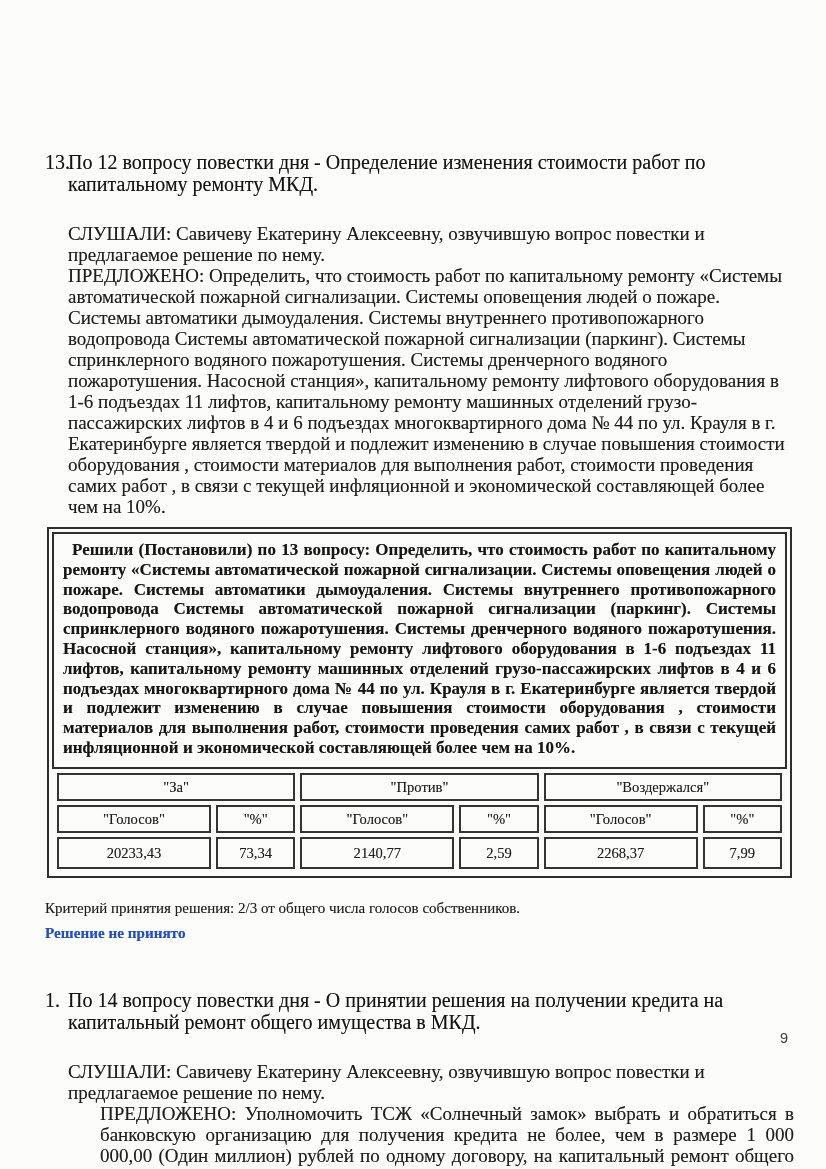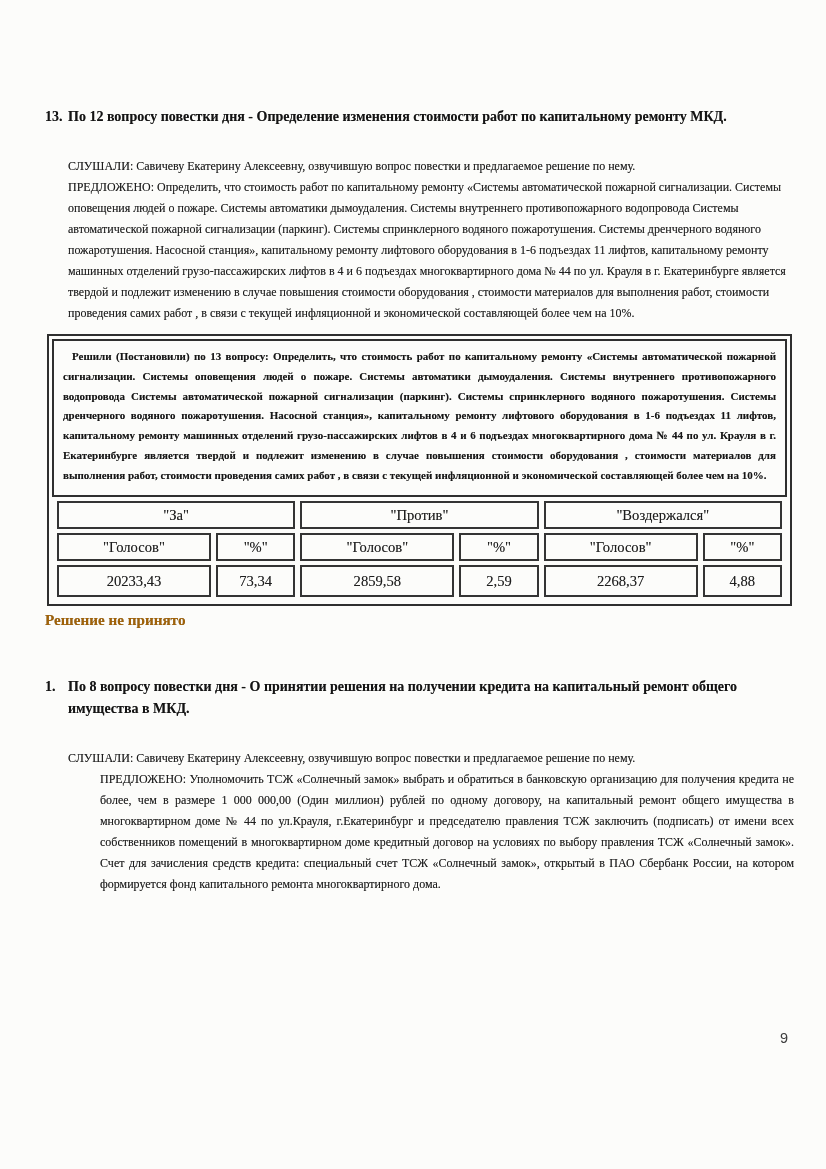--- a/index.html
+++ b/index.html
@@ -11,51 +11,52 @@
     background: #fcfcfa;
     font-family: "Liberation Serif", "DejaVu Serif", serif;
     color: #1e1e1e;
     overflow: hidden;
     box-sizing: border-box;
     padding: 106px 32px 0 45px;
     text-shadow: 0 0 0.4px rgba(20,20,20,0.45);
   }
   .heading {
     display: flex;
-    font-weight: 700;
-    font-size: 14px;
+    font-weight: 400;
+    font-size: 20px;
     line-height: 22px;
     color: #141414;
+    margin-top: 45px;
   }
   .heading .num { flex: none; width: 23px; }
   .heading .htext { flex: 1; }
   .para-block {
     margin-left: 23px;
-    font-size: 12px;
+    font-size: 19px;
     line-height: 21px;
   }
   .para-block.first { margin-top: 28px; }
   .p13 { text-align: left; }
   .p14 { text-align: justify; margin-left: 32px; }
   .resolution-outer {
     margin-top: 10px;
     margin-left: 2px;
     margin-right: 2px;
     border: 2.5px solid #2f2f2f;
     padding: 3px;
     background: #fcfcfa;
   }
   .resolution-box {
     border: 2px solid #2f2f2f;
     padding: 6px 9px 9px 9px;
   }
   .resolution-text {
     margin: 0;
     font-weight: 700;
-    font-size: 11px;
+    font-size: 17px;
     line-height: 19.8px;
     text-align: justify;
     text-indent: 9px;
     color: #161616;
   }
   table.vote-table {
     width: 100%;
     table-layout: fixed;
     border-collapse: separate;
     border-spacing: 5px 4px;
@@ -76,21 +77,21 @@
   .criterion {
     margin: 20px 0 0 0;
     font-size: 15px;
     line-height: 21px;
   }
   .result {
     margin: 3px 0 0 0;
     font-weight: 700;
     font-size: 15.2px;
     line-height: 21px;
-    color: #a16207;
+    color: #1d4ed8;
   }
   .item-14 { margin-top: 46px; }
   .page-number {
     position: absolute;
     top: 1030px;
     right: 38px;
     font-family: "Liberation Sans", sans-serif;
     font-size: 14.5px;
     color: #3d3d3d;
     text-shadow: none;
@@ -136,36 +137,37 @@
             <td>"Голосов"</td>
             <td>"%"</td>
             <td>"Голосов"</td>
             <td>"%"</td>
             <td>"Голосов"</td>
             <td>"%"</td>
           </tr>
           <tr class="values-row">
             <td>20233,43</td>
             <td>73,34</td>
-            <td>2859,58</td>
+            <td>2140,77</td>
             <td>2,59</td>
             <td>2268,37</td>
-            <td>4,88</td>
+            <td>7,99</td>
           </tr>
         </tbody>
       </table>
     </div>
 
+    <p class="criterion">Критерий принятия решения: 2/3 от общего числа голосов собственников.</p>
     <p class="result">Решение не принято</p>
   </section>
 
   <section class="item-14">
     <div class="heading">
       <span class="num">1.</span>
-      <span class="htext">По 8 вопросу повестки дня - О принятии решения на получении кредита на капитальный ремонт общего имущества в МКД.</span>
+      <span class="htext">По 14 вопросу повестки дня - О принятии решения на получении кредита на капитальный ремонт общего имущества в МКД.</span>
     </div>
 
     <div class="para-block first">
       <div class="p13">СЛУШАЛИ: Савичеву Екатерину Алексеевну, озвучившую вопрос повестки и предлагаемое решение по нему.</div>
       <div class="p14">ПРЕДЛОЖЕНО: Уполномочить ТСЖ «Солнечный замок» выбрать и обратиться в банковскую организацию для получения кредита не более, чем в размере 1 000 000,00 (Один миллион) рублей по одному договору, на капитальный ремонт общего имущества в многоквартирном доме № 44 по ул.Крауля, г.Екатеринбург и председателю правления ТСЖ заключить (подписать) от имени всех собственников помещений в многоквартирном доме кредитный договор на условиях по выбору правления ТСЖ «Солнечный замок». Счет для зачисления средств кредита: специальный счет ТСЖ «Солнечный замок», открытый в ПАО Сбербанк России, на котором формируется фонд капитального ремонта многоквартирного дома.</div>
     </div>
   </section>
 
   <div class="page-number">9</div>
 </div>

